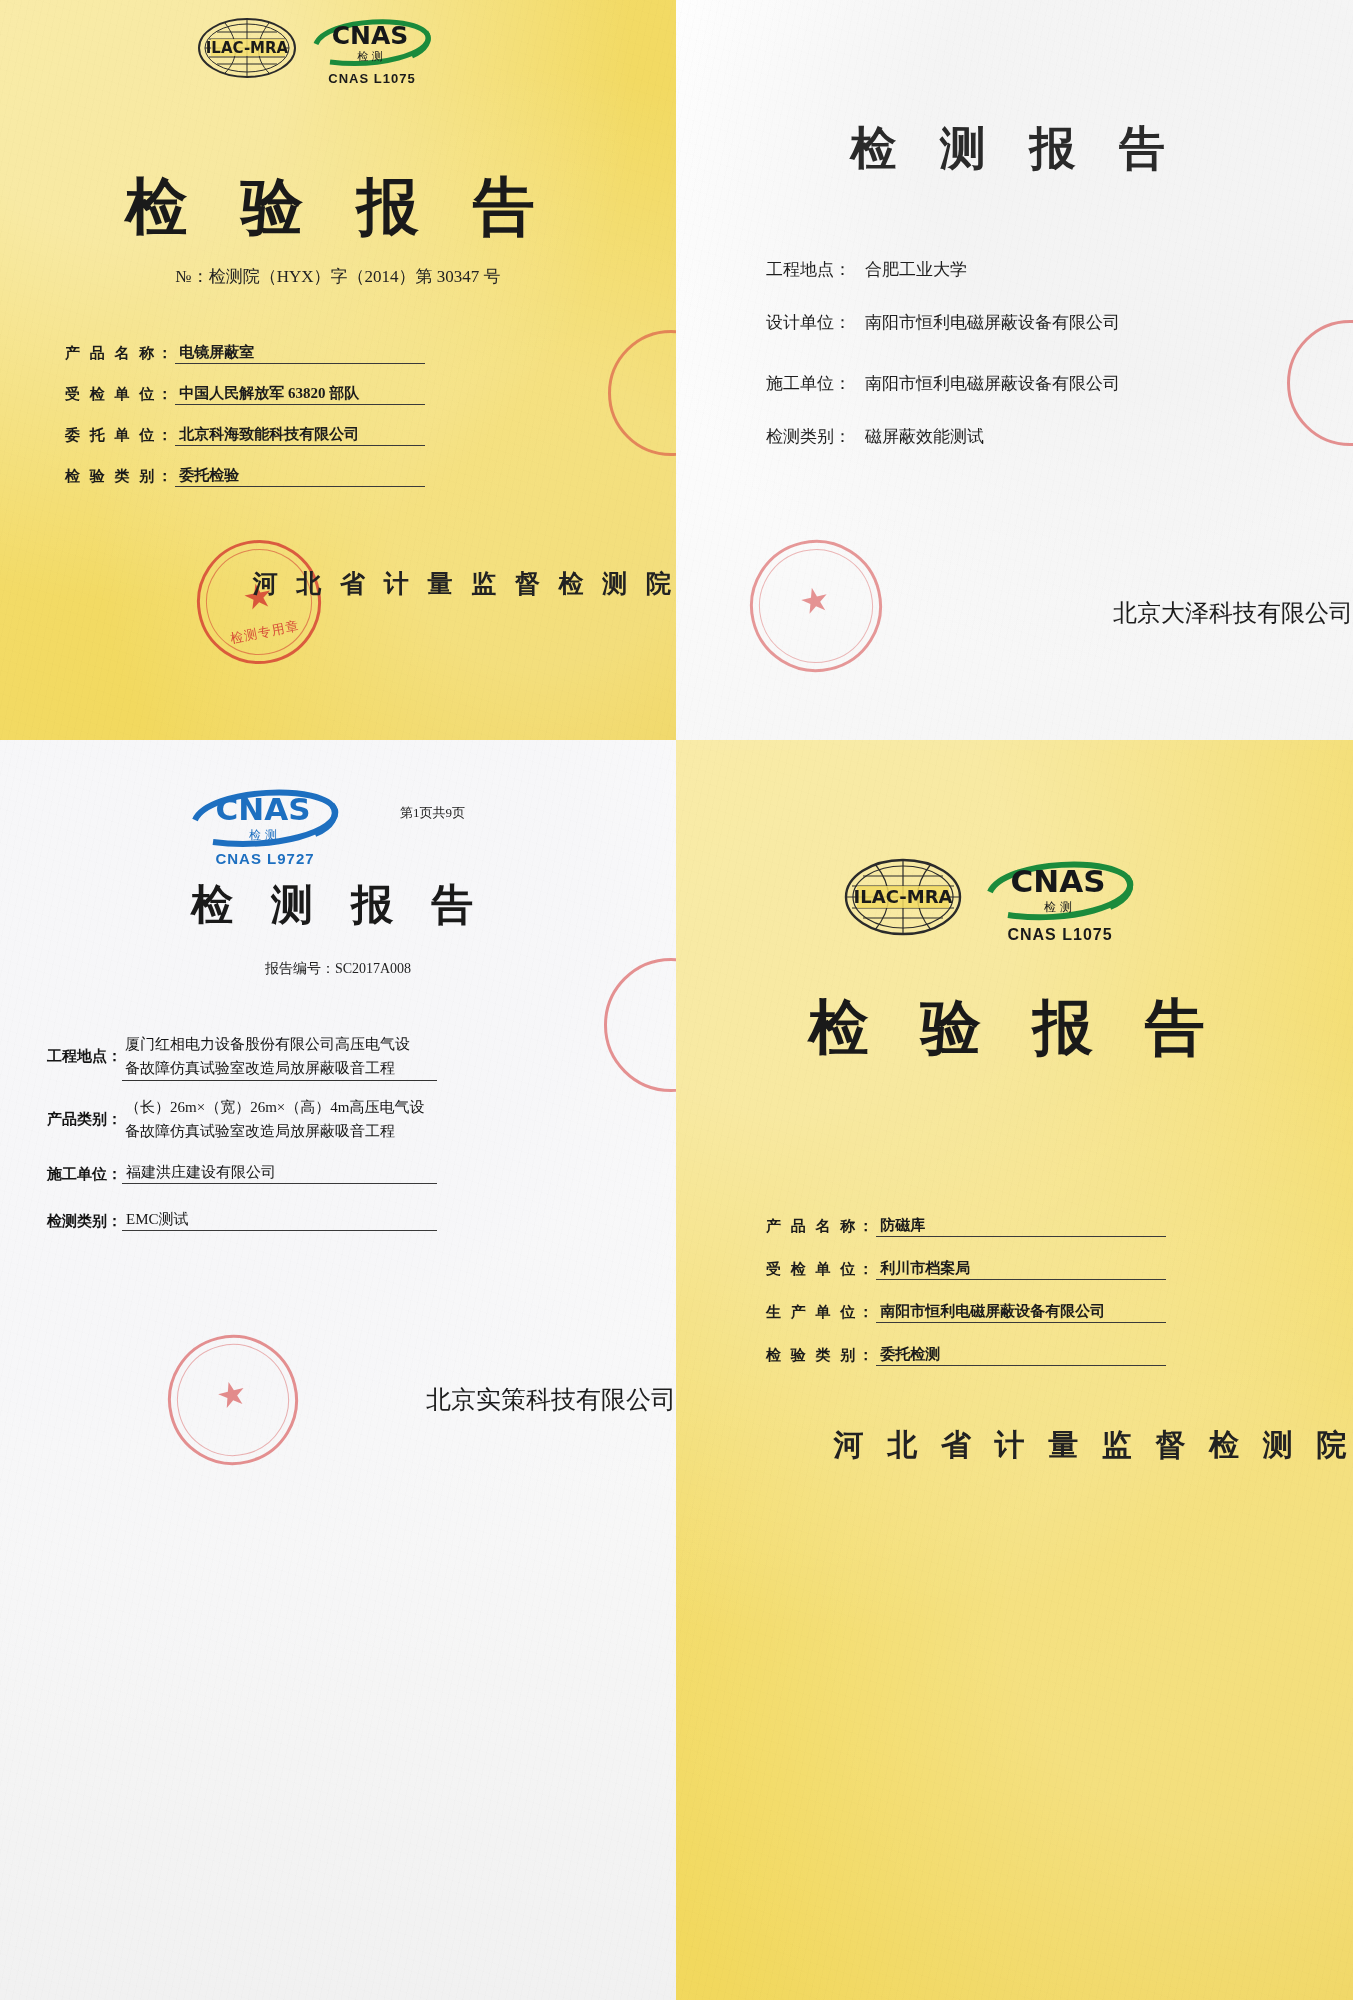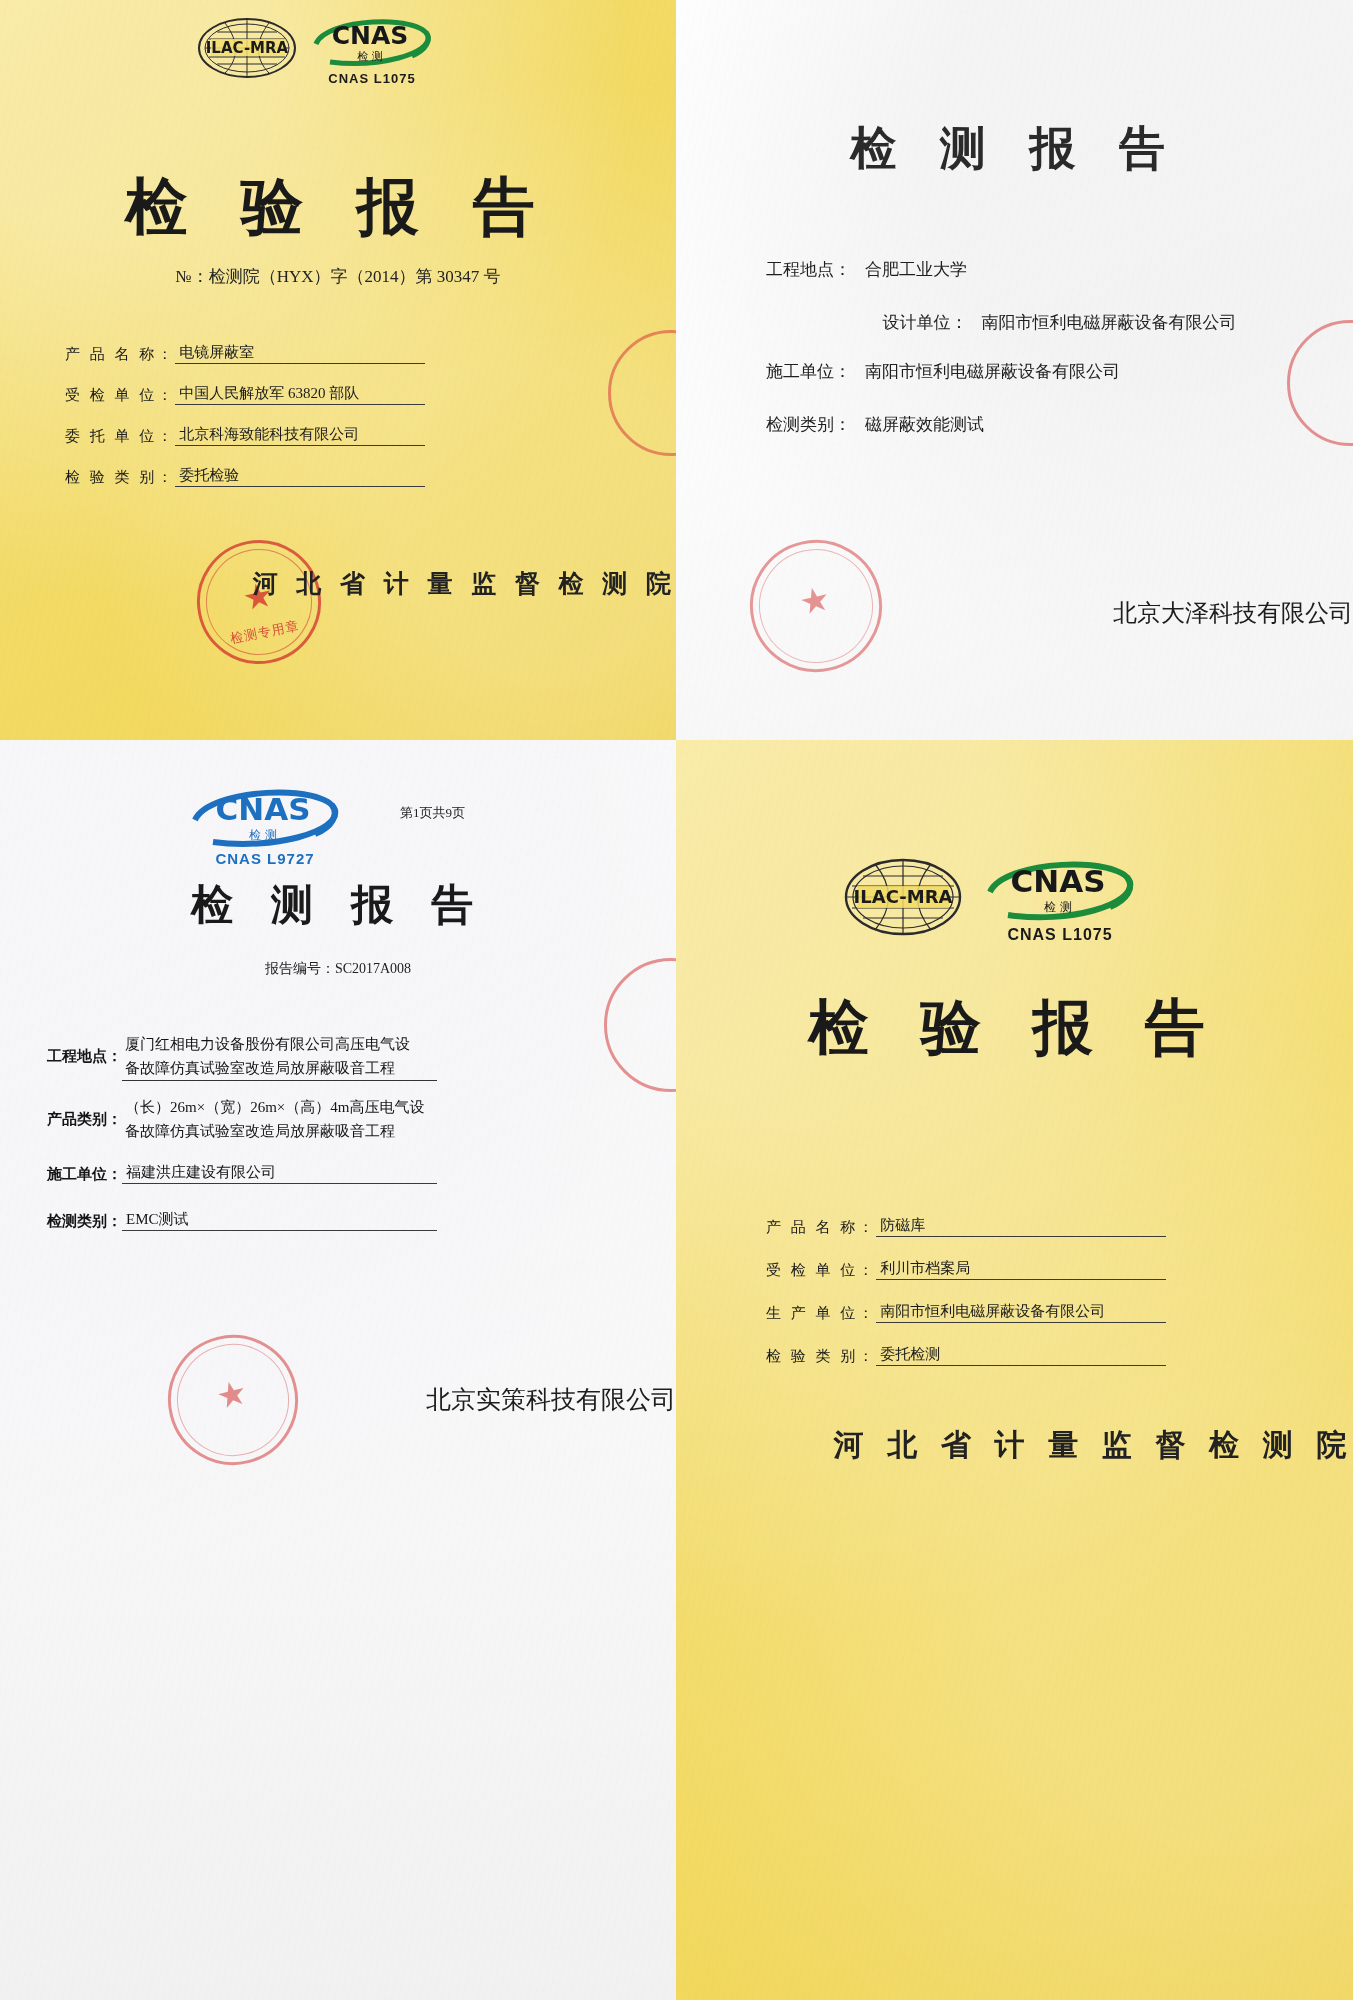--- a/index.html
+++ b/index.html
@@ -65,21 +65,21 @@
   }
   .title-mid{
     font-family:"DejaVu Sans", sans-serif;
     font-weight:bold;
     color:#222;
     letter-spacing:.30em;
     text-align:right;
   }
 
   
-  .field{display:flex;align-items:flex-end;}
+  .field{display:flex;align-items:center;font-weight:bold;}
   .flabel{white-space:nowrap;}
   .fval{border-bottom:1px solid #3a3a3a;flex:1;padding:0 4px 1px 4px;}
   .spaced2{letter-spacing:.20em;}
 
   
   .seal{position:absolute;border-radius:50%;
         border:3px solid rgba(208,42,42,.72);
         color:rgba(208,42,42,.78);
         display:flex;align-items:center;justify-content:center;
         transform:rotate(-11deg);
@@ -181,21 +181,21 @@
   <div class="quad paper-white">
     <div class="fibre"></div>
 
     <div class="title-big" style="position:absolute;left:0;right:0;top:118px;font-size:46px;letter-spacing:.30em;color:#2a2a2a;">检 测 报 告</div>
 
     <div style="position:absolute;left:0;top:258px;width:100%;font-size:17px;color:#1e1e1e;">
       <div style="display:flex;margin-bottom:30px;">
         <span style="width:175px;text-align:right;">工程地点：</span>
         <span style="margin-left:14px;">合肥工业大学</span>
       </div>
-      <div style="display:flex;margin-bottom:26px;justify-content:center;">
+      <div style="display:flex;margin-bottom:38px;">
         <span style="width:175px;text-align:right;">设计单位：</span>
         <span style="margin-left:14px;">南阳市恒利电磁屏蔽设备有限公司</span>
       </div>
       <div style="display:flex;margin-bottom:30px;">
         <span style="width:175px;text-align:right;">施工单位：</span>
         <span style="margin-left:14px;">南阳市恒利电磁屏蔽设备有限公司</span>
       </div>
       <div style="display:flex;">
         <span style="width:175px;text-align:right;">检测类别：</span>
         <span style="margin-left:14px;">磁屏蔽效能测试</span>

